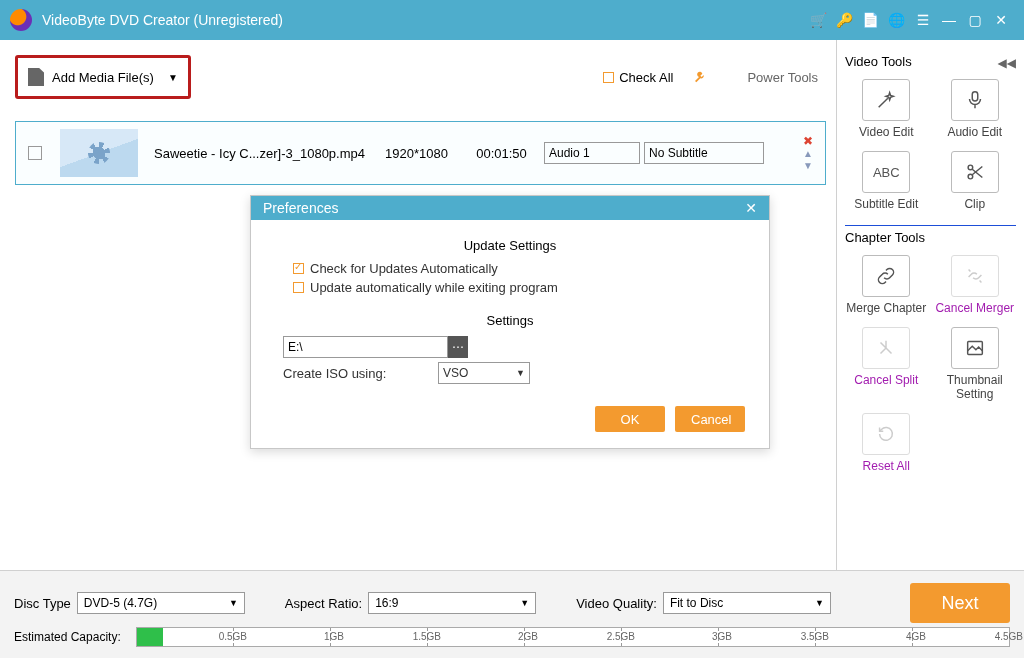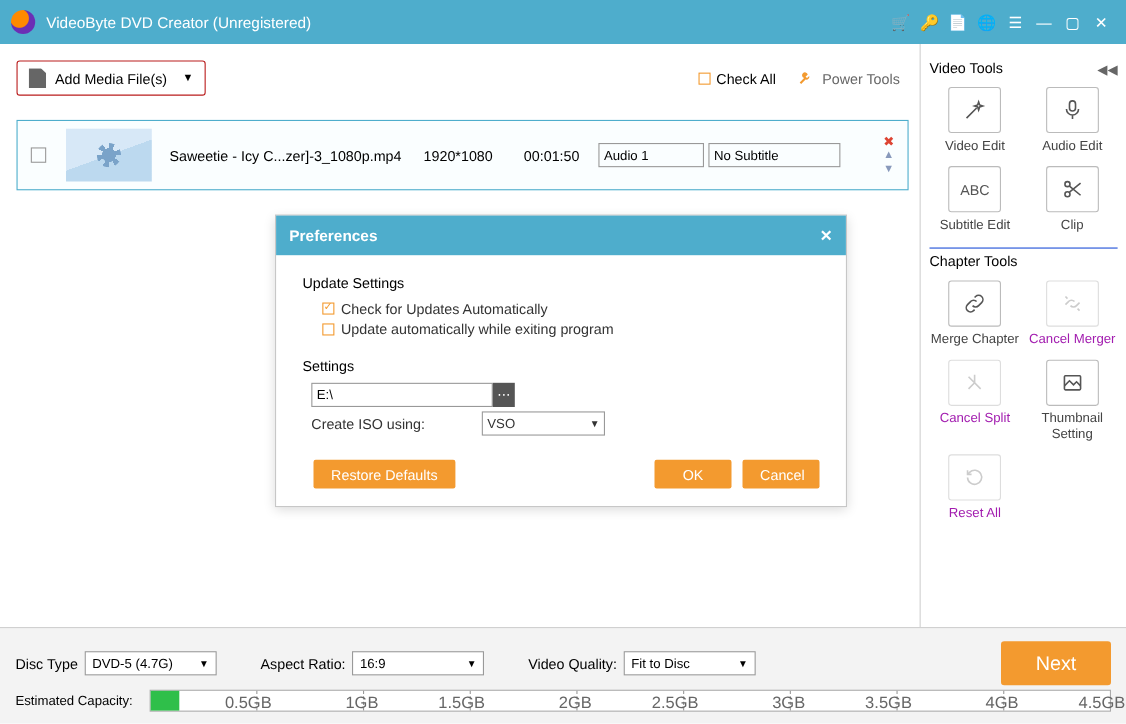--- a/index.html
+++ b/index.html
@@ -12,56 +12,56 @@
 .titlebar .spacer { flex: 1; }
 .titlebar .winbtn { width: 26px; text-align: center; font-size: 14px; cursor: pointer; }
 
 
 .main { display: flex; height: 530px; }
 .content { flex: 1; padding: 15px 0 0 15px; position: relative; }
 .sidebar { width: 188px; border-left: 1px solid #d0d0d0; padding: 10px 8px; }
 
 
 .toptool { display: flex; align-items: center; padding-right: 18px; }
-.addbtn { display: flex; align-items: center; border: 1px solid #b91c1c; border-radius: 3px; height: 32px; padding: 0 10px; cursor: pointer; font-size: 13px; }
+.addbtn { display: flex; align-items: center; border: 3px solid #b91c1c; border-radius: 3px; height: 44px; padding: 0 10px; cursor: pointer; font-size: 13px; }
 .addbtn .ico { width: 16px; height: 18px; margin-right: 8px; background: linear-gradient(#666,#666); clip-path: polygon(0 0, 70% 0, 100% 25%, 100% 100%, 0 100%); }
 .addbtn .caret { margin-left: 14px; font-size: 10px; }
 .topspacer { flex: 1; }
 .checkall { font-size: 13px; margin-right: 20px; display: flex; align-items: center; }
 .checkall .cb { width: 11px; height: 11px; border: 1px solid #f39a2f; margin-right: 5px; }
-.ptools { font-size: 13px; color: #666; display: flex; align-items: center; }
+.ptools { font-size: 13px; color: #666; display: flex; align-items: center; gap: 32px; }
 .ptools .wrench { width:16px; height:16px; margin-right:6px; color:#f39a2f; }
 
 
 .mediarow { margin: 22px 10px 0 0; height: 64px; border: 1px solid #4eadcc; background: #fafeff; display: flex; align-items: center; padding: 0 12px; }
 .mediarow .cb { width: 14px; height: 14px; border: 1px solid #999; margin-right: 18px; }
 .mediarow .thumb { width: 78px; height: 48px; background: linear-gradient(160deg,#d7e8f7 0 50%, #bcd9ef 50% 100%); margin-right: 16px; position: relative; }
 .mediarow .thumb::after { content:""; position:absolute; inset:0; margin:auto; width:22px; height:22px; background: radial-gradient(circle,#7aa3c9 0 40%, transparent 41%), conic-gradient(#7aa3c9 0 30deg, transparent 30deg 60deg, #7aa3c9 60deg 90deg, transparent 90deg 120deg, #7aa3c9 120deg 150deg, transparent 150deg 180deg, #7aa3c9 180deg 210deg, transparent 210deg 240deg, #7aa3c9 240deg 270deg, transparent 270deg 300deg, #7aa3c9 300deg 330deg, transparent 330deg 360deg); border-radius:50%; }
 .mediarow .fname { width: 220px; font-size: 13px; }
 .mediarow .res, .mediarow .dur { width: 85px; font-size: 13px; text-align: center; }
 .mediarow .sel { width: 96px; height: 22px; border: 1px solid #999; font-size: 12px; padding: 0 4px; margin-right: 4px; display:flex; align-items:center; }
 .mediarow .arrows { margin-left:auto; display:flex; flex-direction:column; gap:2px; align-items:center; }
 .mediarow .arrows .del { color:#d43; font-size:12px; line-height:1; }
 .mediarow .arrows .ud { color:#89b; font-size:10px; line-height:1; }
 
 
 .dialog { position: absolute; left: 250px; top: 155px; width: 520px; background: #fff; border: 1px solid #c7c7c7; box-shadow: 0 3px 10px rgba(0,0,0,.15); }
-.dlg-titlebar { height: 36px; background: #4eadcc; color: #fff; display: flex; align-items: center; padding: 0 12px; font-size: 14px; font-weight: bold; }
+.dlg-titlebar { height: 24px; background: #4eadcc; color: #fff; display: flex; align-items: center; padding: 0 12px; font-size: 14px; }
 .dlg-titlebar .x { margin-left: auto; cursor: pointer; font-size: 14px; }
 .dlg-body { padding: 18px 24px 16px; font-size: 13px; color: #333; }
-.dlg-body .section { color: #000; margin-bottom: 8px; }
+.dlg-body .section { color: #000; margin-bottom: 8px; text-align: center; }
 .optline { display: flex; align-items: center; margin: 4px 0 4px 18px; }
 .optline .cb { width: 11px; height: 11px; border: 1px solid #f39a2f; margin-right: 6px; position: relative; }
 .optline .cb.checked::after { content:"✓"; color:#f39a2f; font-size:10px; position:absolute; top:-3px; left:0; }
 .settings { margin-top: 18px; }
 .frow { display: flex; align-items: center; margin: 4px 0 4px 8px; }
 .frow label { width: 155px; }
 .frow .inp { flex: 0 0 150px; height: 22px; border: 1px solid #999; padding: 0 4px; font-size: 12px; }
 .frow .browse { width: 20px; height: 22px; background: #555; color:#fff; text-align:center; font-size:12px; line-height:22px; cursor:pointer; }
-.frow .selinp { width: 112px; height: 22px; border: 1px solid #999; font-size:12px; padding:0 4px; display:flex; align-items:center; justify-content:space-between;text-align:right; }
+.frow .selinp { width: 92px; height: 22px; border: 1px solid #999; font-size:12px; padding:0 4px; display:flex; align-items:center; justify-content:space-between;text-align:right; }
 .dlg-footer { display:flex; margin-top: 22px; }
 .obtn { background:#f39a2f; color:#fff; border:none; height:26px; padding:0 16px; font-size:13px; cursor:pointer; border-radius:2px; }
 .dlg-footer .gap { flex:1; }
 .dlg-footer .obtn { margin-left:10px; }
 
 
 .sb-section { position:relative; }
 .sb-title { font-size: 13px; margin: 4px 0 10px; }
 .sb-collapse { position:absolute; right:0; top:2px; font-size:12px; color:#666; cursor:pointer; }
 .sb-grid { display:grid; grid-template-columns: 1fr 1fr; gap: 12px 6px; margin-bottom:14px; }
@@ -70,30 +70,30 @@
 .sb-item.disabled .ibox { border-color:#ddd; }
 .sb-item.disabled { color:#a21caf; }
 .sb-item svg { width:22px; height:22px; stroke:#555; fill:none; stroke-width:1.6; }
 .sb-item.disabled svg { stroke:#ccc; }
 
 
 .bottombar { height: 88px; border-top:1px solid #d0d0d0; background:#f3f3f3; padding: 12px 14px 8px; }
 .brow { display:flex; align-items:center; font-size:13px; }
 .bgroup { display:flex; align-items:center; margin-right: 40px; }
 .bgroup label { margin-right:6px; }
-.combo { width:120px; height:22px; border:1px solid #999; background:#fff; font-size:12px; padding:0 6px; display:flex; align-items:center; justify-content:space-between; cursor:pointer; }
+.combo { width:168px; height:22px; border:1px solid #999; background:#fff; font-size:12px; padding:0 6px; display:flex; align-items:center; justify-content:space-between; cursor:pointer; }
 .nextbtn { margin-left:auto; background:#f39a2f; color:#fff; border:none; border-radius:3px; width:100px; height:40px; font-size:18px; cursor:pointer; }
 .cap-row { display:flex; align-items:center; margin-top:4px; font-size:12px; }
 .cap-row label { width:122px; }
 .cap-bar { flex:1; height:20px; border:1px solid #aaa; background:#fff; position:relative; display:flex; }
 .cap-fill { width:3%; background:#2fbf4a; }
 .cap-ticks { position:absolute; inset:0; display:flex; }
 .cap-tick { flex:1; border-right:1px dashed #999; position:relative; }
 .cap-tick:last-child { border-right:none; }
-.cap-tick span { position:absolute; right:-14px; top:3px; font-size:15px; color:#666; }
+.cap-tick span { position:absolute; right:-14px; top:3px; font-size:10px; color:#666; }
 </style>
 </head>
 <body>
 
 <div class="titlebar">
   <div class="logo"></div>
   <div class="title">VideoByte DVD Creator (Unregistered)</div>
   <div class="spacer"></div>
   <div class="winbtn">🛒</div>
   <div class="winbtn">🔑</div>
@@ -169,21 +169,20 @@
           </div>
           <div class="frow">
             <label>Create ISO using:</label>
             <div class="selinp">
               <span>VSO</span>
                 <span style="font-size:9px">▼</span>
             </div>
           </div>
         </div>
         <div class="dlg-footer">
-          <button class="obtn">Restore Defaults</button>
           <div class="gap"></div>
           <button class="obtn" style="width:70px">OK</button>
           <button class="obtn" style="width:70px">Cancel</button>
         </div>
       </div>
     </div>
 
   </div>
 
   <div class="sidebar">

